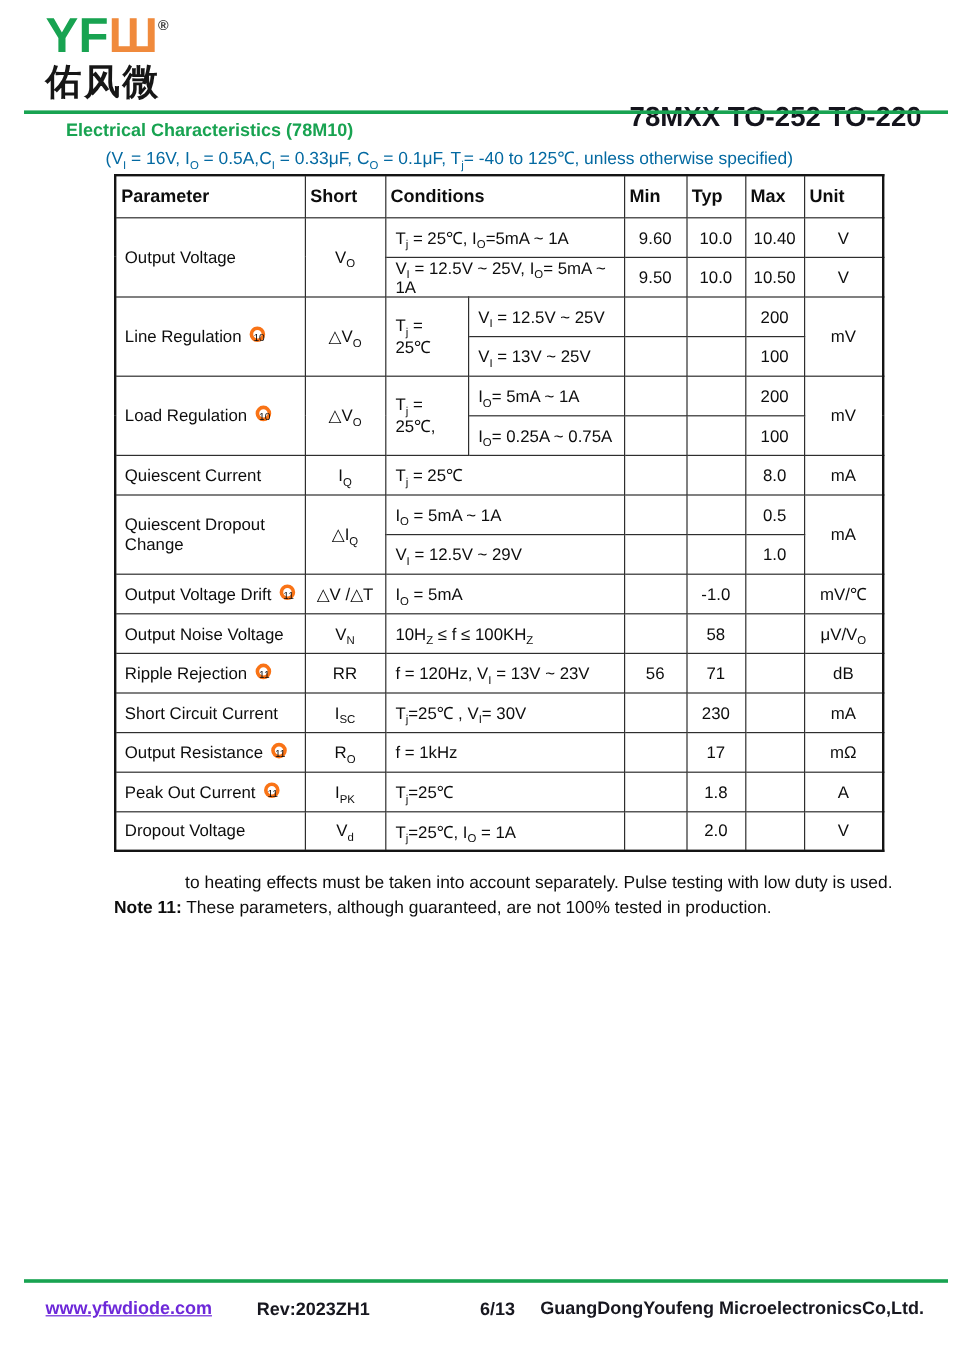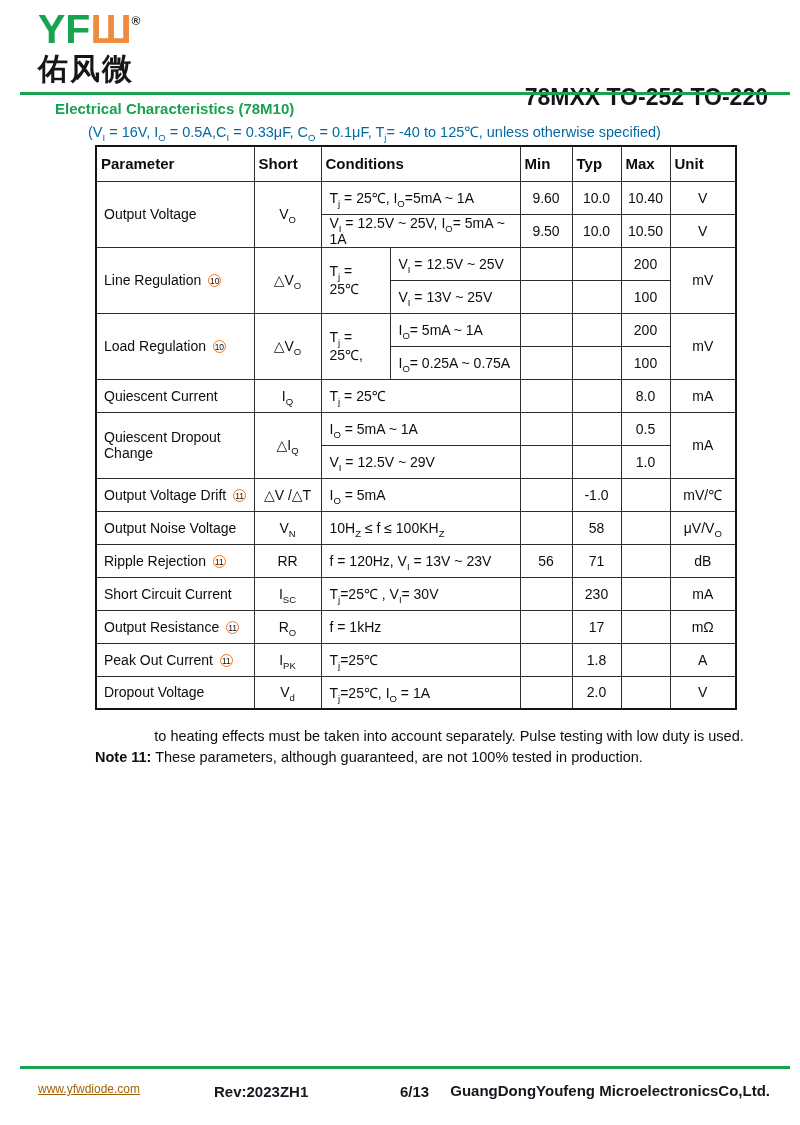--- a/index.html
+++ b/index.html
@@ -30,32 +30,32 @@
   table.spec { position:absolute; left:95px; top:145px; width:640px;
     border-collapse:collapse; table-layout:fixed; border:2px solid #141414; }
   .spec th, .spec td { border:1px solid #2e2e2e; height:33px; font-size:14px;
     color:#0d0d0d; padding:0 4px; vertical-align:middle; }
   .spec th { font-size:15px; font-weight:bold; text-align:left; height:35px; }
   .spec td.param { text-align:left; padding-left:7px; }
   .spec td.cond  { text-align:left; padding-left:8px; }
   .spec td.num, .spec td.unit { text-align:center; padding:0 2px; }
   sub { font-size:9.5px; line-height:0; }
   .circnum { display:inline-block; width:13px; height:13px; line-height:12px;
-    border:1px solid #f97316; border-radius:50%; font-size:8.5px; text-align:center;
+    border:3px solid #f97316; border-radius:50%; font-size:8.5px; text-align:center;
     vertical-align:1px; font-weight:normal; margin-left:3px; }
 
   
   .notes { position:absolute; left:95px; top:726px; width:655px; font-size:14.5px;
     color:#0d0d0d; line-height:21px; }
   .note-label { font-weight:bold; }
   .note-cont { margin-left:53px;text-align:center; }
 
   
-  .footer-link { position:absolute; left:38px; top:1082px; font-size:12px;
-    font-weight:normal; color:#a16207; text-decoration:underline; }
+  .footer-link { position:absolute; left:38px; top:1082px; font-size:15px;
+    font-weight:bold; color:#6d28d9; text-decoration:underline; }
   .footer-rev { position:absolute; left:214px; top:1083px; font-size:15px; font-weight:bold; color:#17171f; }
   .footer-page { position:absolute; left:400px; top:1083px; font-size:15px; font-weight:bold; color:#17171f; }
   .footer-company { position:absolute; right:22px; top:1082px; font-size:15px; font-weight:bold; color:#17171f; }
 </style>
 </head>
 <body>
 
 <div class="page">
 
   <div class="logo">

